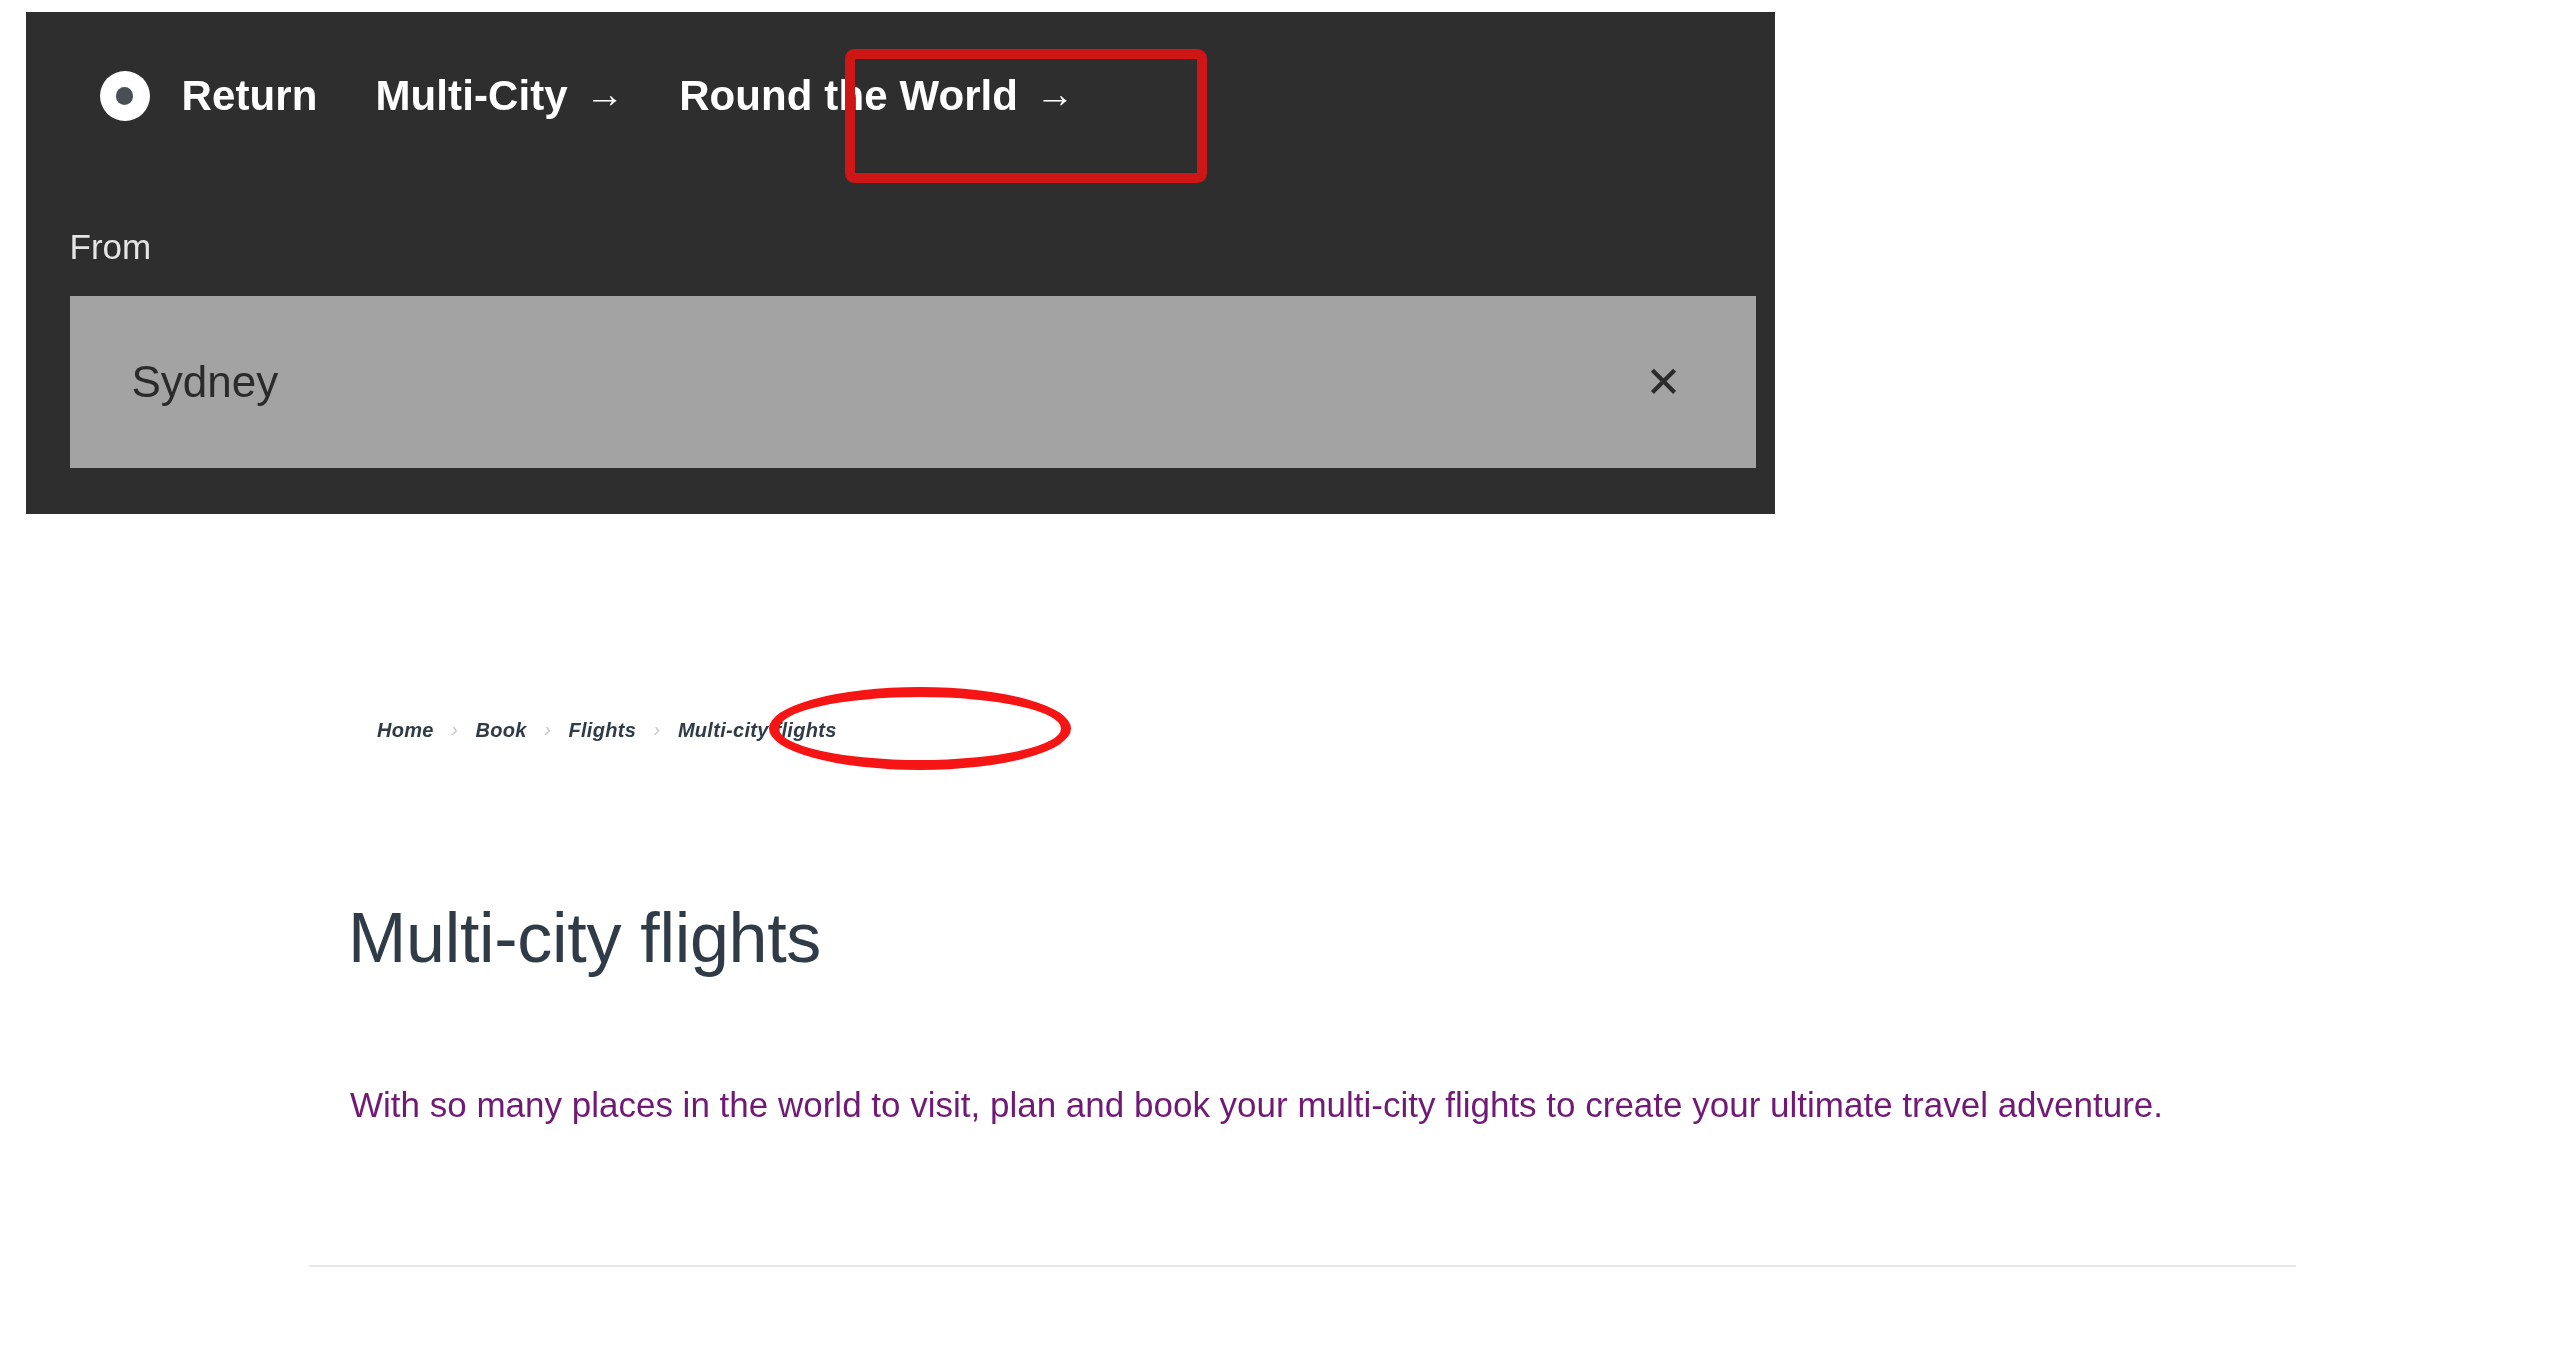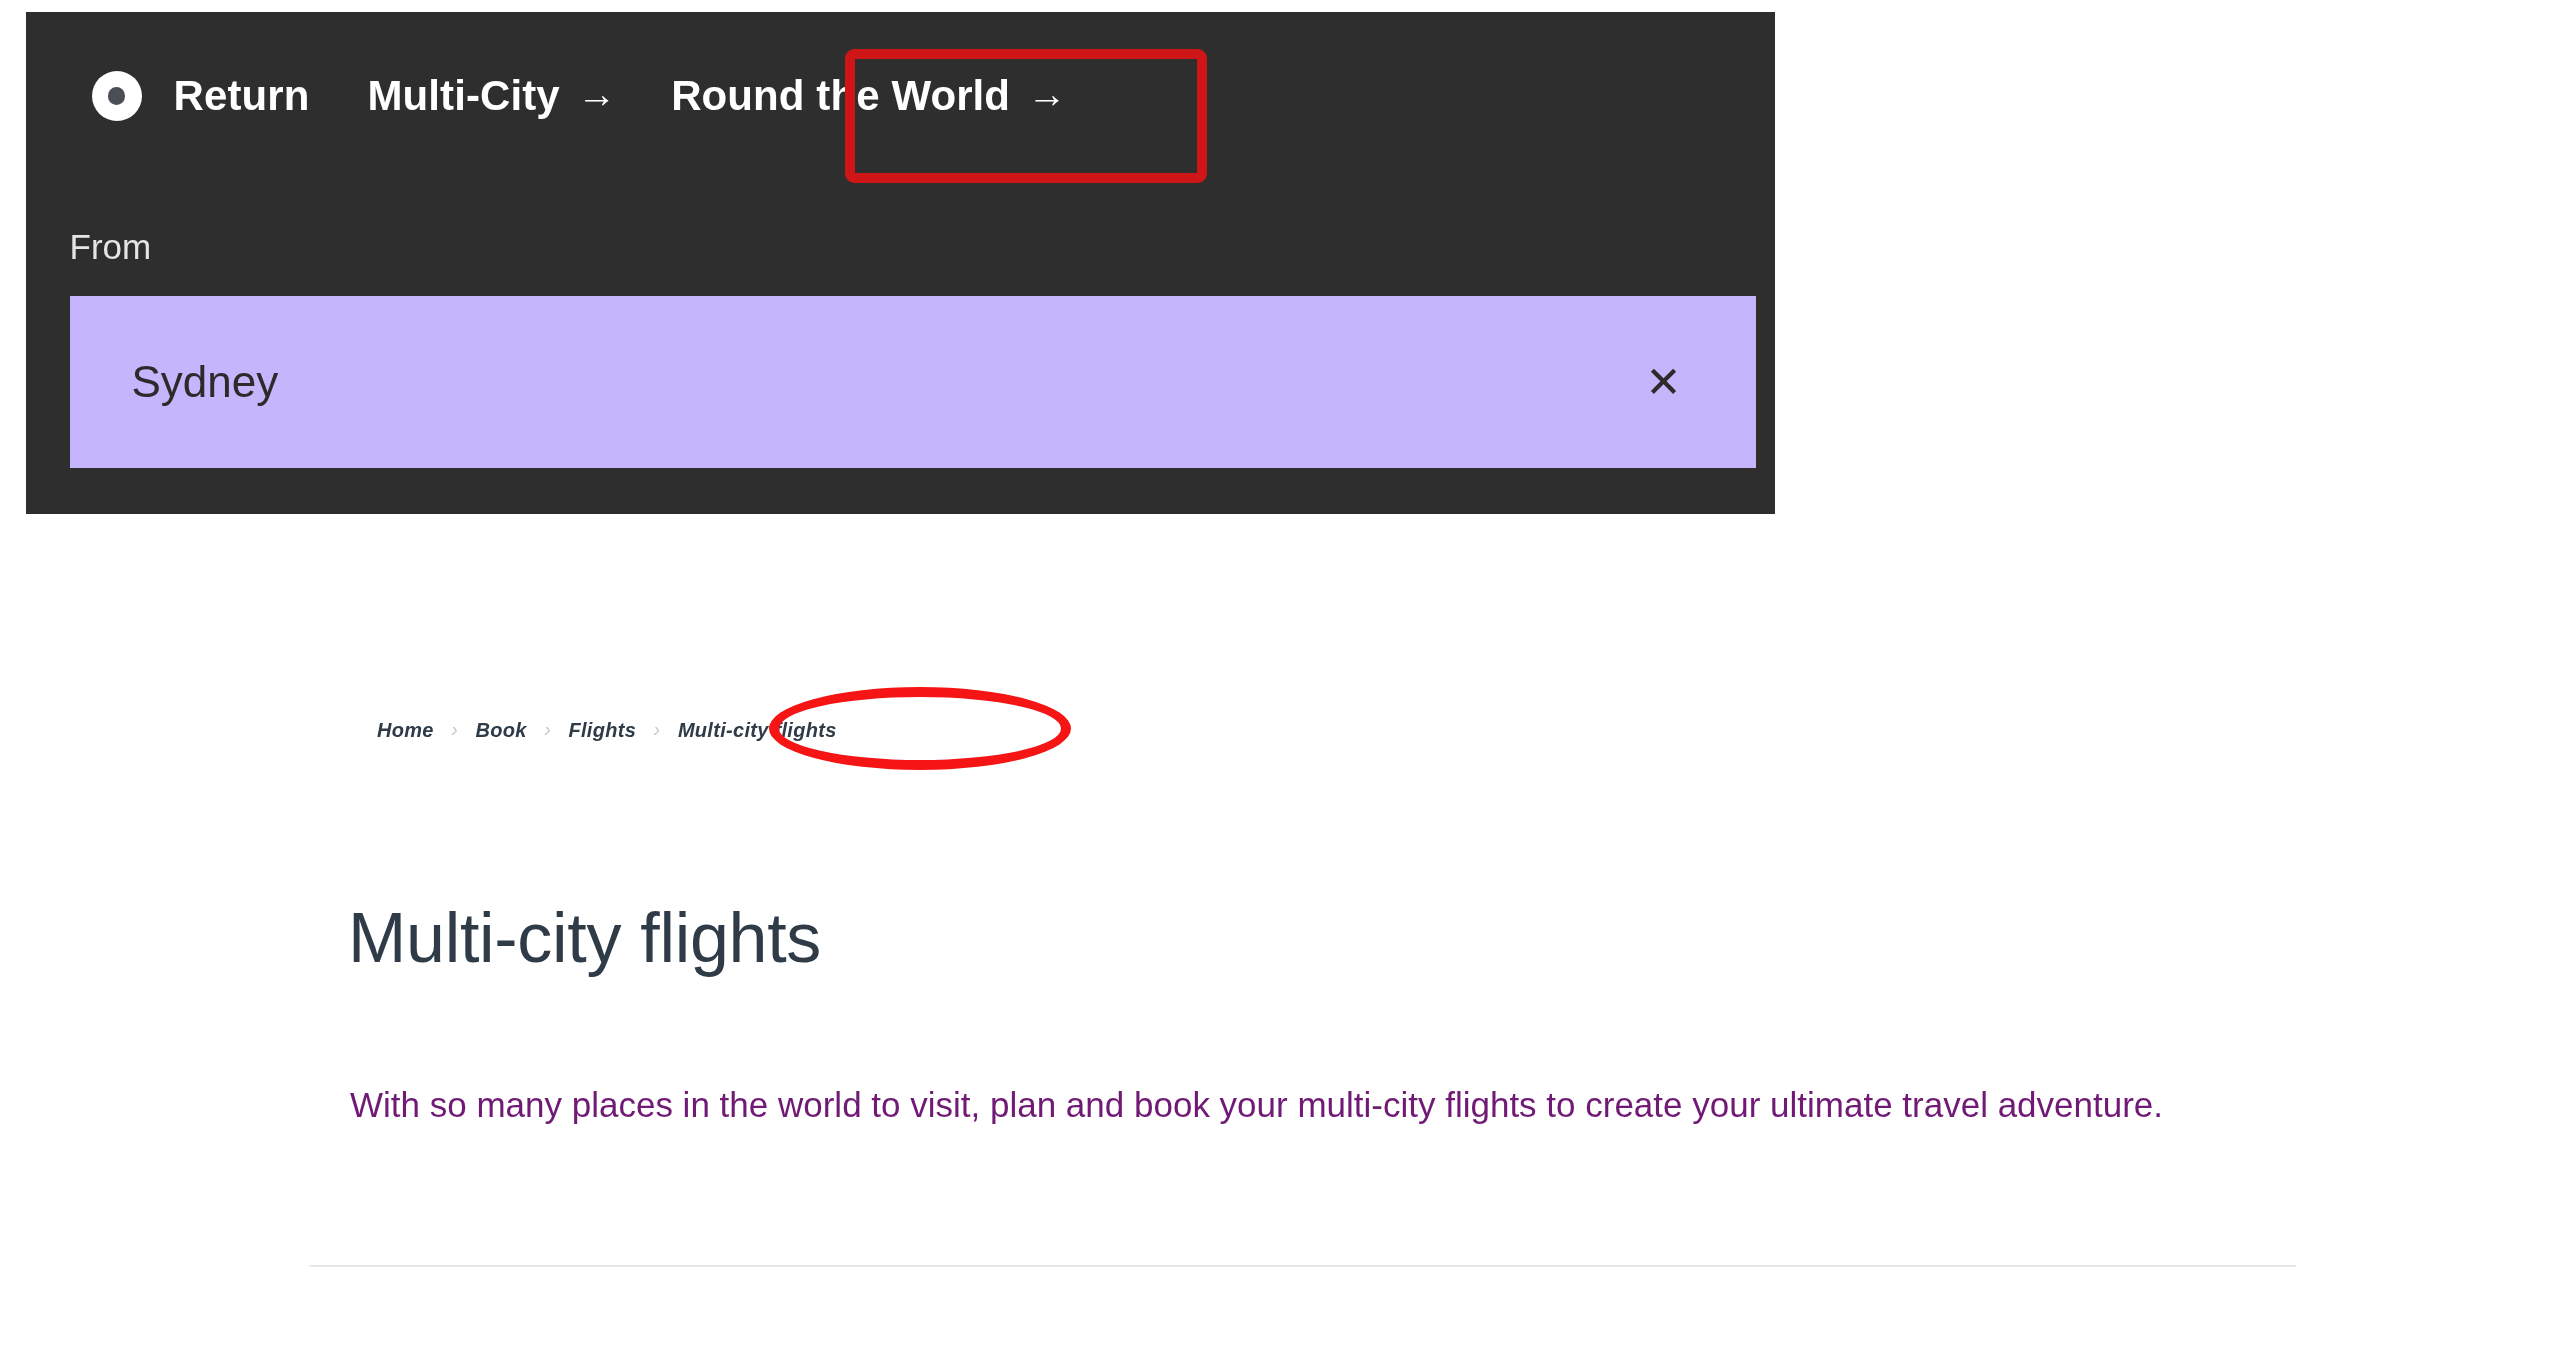--- a/index.html
+++ b/index.html
@@ -22,21 +22,21 @@
     left: 25.5px;
     top: 12px;
     width: 1749px;
     height: 502px;
     background: #2e2e2e;
     box-sizing: border-box;
   }
 
   #trip-type-row {
     position: absolute;
-    left: 0;
+    left: 8px;
     top: 0;
     height: 168px;
     width: 100%;
     display: flex;
     align-items: center;
   }
 
   .trip-option {
     display: flex;
     align-items: center;
@@ -121,21 +121,21 @@
     font-weight: 400;
     color: #e5e5e5;
   }
 
   #from-input-wrap {
     position: absolute;
     left: 44px;
     top: 284px;
     width: 1686px;
     height: 172px;
-    background: #c4b5fd;
+    background: #a3a3a3;
     box-sizing: border-box;
   }
 
   #from-input {
     position: absolute;
     left: 0; top: 0;
     width: 100%; height: 100%;
     border: 0;
     outline: none;
     background: transparent;

